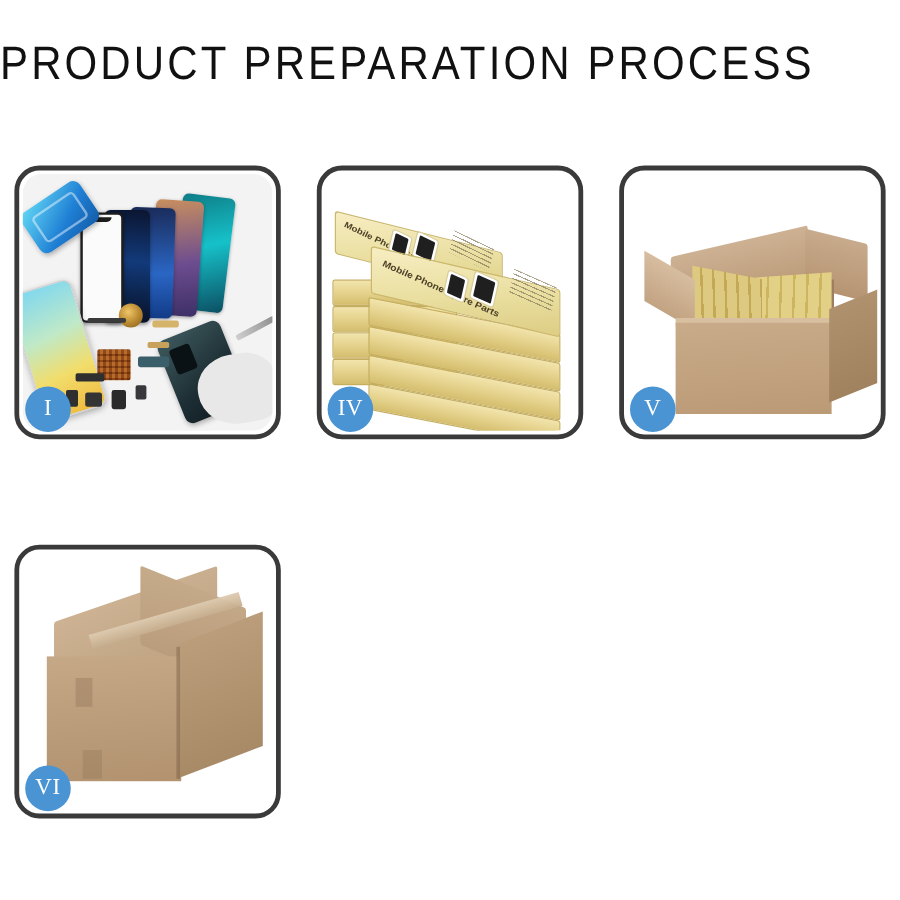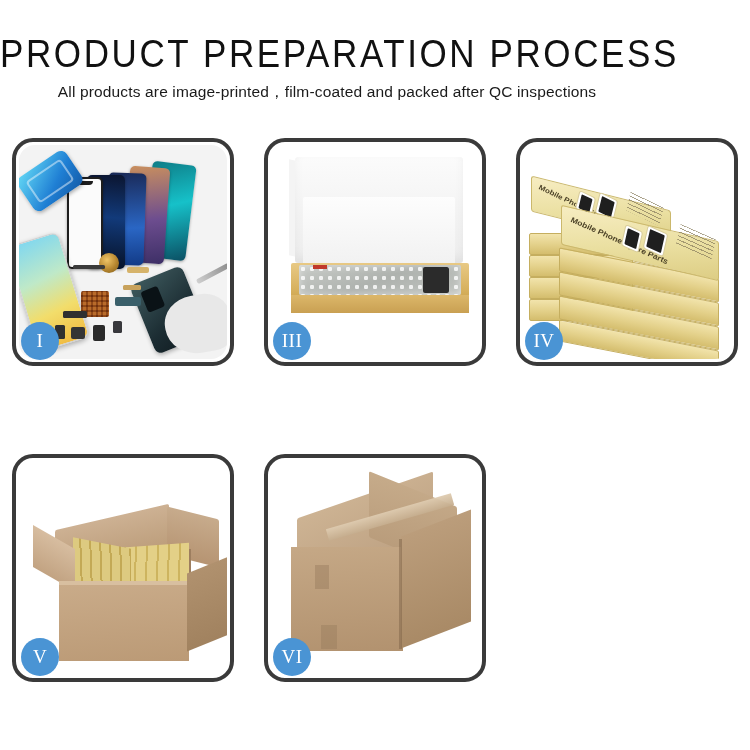--- a/index.html
+++ b/index.html
@@ -13,21 +13,21 @@
     overflow: hidden;
     font-family: "Liberation Sans", sans-serif;
     color: #111111;
     position: relative;
   }
 
   
   .header {
     width: 654px;
     padding-top: 30px;
-    text-align: center;
+    text-align: left;
   }
   .main-title {
     font-family: "Liberation Sans", sans-serif;
     font-size: 35px;
     font-weight: 400;
     letter-spacing: 2.6px;
     color: #111111;
     line-height: 42px;
     white-space: nowrap;
     transform: scaleY(1.12);
@@ -394,21 +394,20 @@
   .vi-edge {
     position:absolute; left:128px; top:78px; width:3px; height:110px;
     background:rgba(120,94,66,.45);
   }
 </style>
 </head>
 <body>
 
 <div class="header">
   <div class="main-title">PRODUCT PREPARATION PROCESS</div>
-  <div class="sub-title">All products are image-printed，film-coated and packed after QC inspections</div>
 </div>
 
 <div class="grid">
 
   <div class="panel">
     <div class="panel-photo">
       <div class="p1-bg"></div>
       <div class="ph ph-a"></div>
       <div class="ph ph-b"></div>
       <div class="ph ph-c"></div>
@@ -429,34 +428,20 @@
       <div class="part flex8"></div>
       <div class="part flex9"></div>
       <div class="screws"></div>
       <div class="tool"></div>
       <div class="hand"></div>
     </div>
     <div class="badge">I</div>
   </div>
 
 
-  <div class="panel">
-    <div class="panel-photo">
-      <div class="p3-flapL"></div>
-      <div class="p3-flapR"></div>
-      <div class="p3-flapback"></div>
-      <div class="p3-foam"></div>
-      <div class="p3-tray"></div>
-      <div class="p3-trayin"></div>
-      <div class="p3-dark"></div>
-      <div class="p3-red"></div>
-      <div class="p3-front"></div>
-    </div>
-    <div class="badge">III</div>
-  </div>
 
   <div class="panel">
     <div class="panel-photo">
       <div class="stackwrap">
 
         <div class="sbox" style="left:0px;  top:74px;  width:104px; height:22px;"></div>
         <div class="sbox" style="left:0px;  top:96px;  width:104px; height:22px;"></div>
         <div class="sbox" style="left:0px;  top:118px; width:104px; height:22px;"></div>
         <div class="sbox" style="left:0px;  top:140px; width:104px; height:22px;"></div>
 

